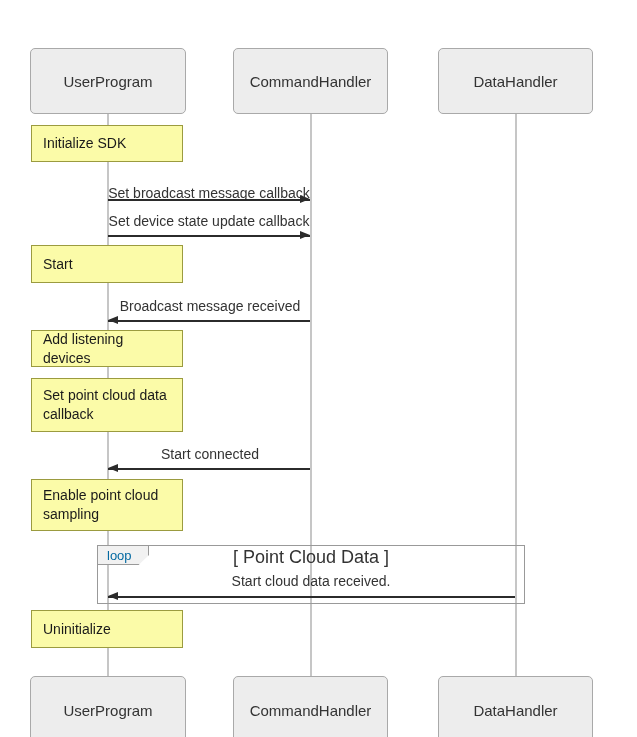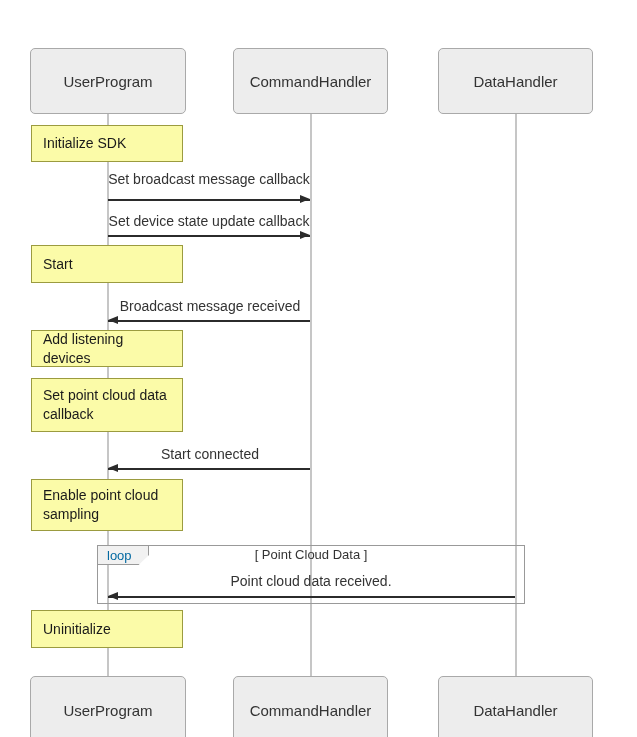--- a/index.html
+++ b/index.html
@@ -82,21 +82,21 @@
     box-sizing:border-box;
     clip-path:polygon(0 0,100% 0,100% 50%,80% 100%,0 100%);
     display:flex;align-items:center;
     padding-left:9px;
     font-size:13px;color:#0369a1;
   }
   .loop-condition{
     position:absolute;
     left:311px;top:520px;
     transform:translateX(-50%);
-    font-size:13px;color:var(--text);
+    font-size:18px;color:var(--text);
     white-space:nowrap;
     text-align:right;
   }
 </style>
 </head>
 <body>
 
 <div id="canvas">
 
   <div class="lifeline" style="left:107px;"></div>
@@ -126,21 +126,21 @@
     <span>Set point cloud data callback</span>
   </div>
   <div class="note" style="top:452px;height:52px;">
     <span>Enable point cloud sampling</span>
   </div>
   <div class="note" style="top:583px;height:38px;">
     <span>Uninitialize</span>
   </div>
 
   <div>
-    <div class="msg-label" style="left:209px;top:144px;">Set broadcast message callback</div>
+    <div class="msg-label" style="left:209px;top:158px;">Set broadcast message callback</div>
     <div class="msg-line" style="left:108px;top:172px;width:202px;"></div>
     <div class="arrowhead right" style="left:300px;top:168px;"></div>
   </div>
 
   <div>
     <div class="msg-label" style="left:209px;top:186px;">Set device state update callback</div>
     <div class="msg-line" style="left:108px;top:208px;width:202px;"></div>
     <div class="arrowhead right" style="left:300px;top:204px;"></div>
   </div>
 
@@ -156,21 +156,21 @@
     <div class="arrowhead left" style="left:108px;top:437px;"></div>
   </div>
 
   <div class="loop-fragment"></div>
   <div class="loop-tab">
     <span>loop</span>
   </div>
   <div class="loop-condition">[ Point Cloud Data ]</div>
 
   <div>
-    <div class="msg-label" style="left:311px;top:546px;">Point cloud data received.</div>
+    <div class="msg-label" style="left:311px;top:546px;">Start cloud data received.</div>
     <div class="msg-line" style="left:108px;top:569px;width:407px;"></div>
     <div class="arrowhead left" style="left:108px;top:565px;"></div>
   </div>
 
   <div class="participant bottom" style="left:30px;top:649px;width:156px;">
     <span>UserProgram</span>
   </div>
   <div class="participant bottom" style="left:233px;top:649px;width:155px;">
     <span>CommandHandler</span>
   </div>

